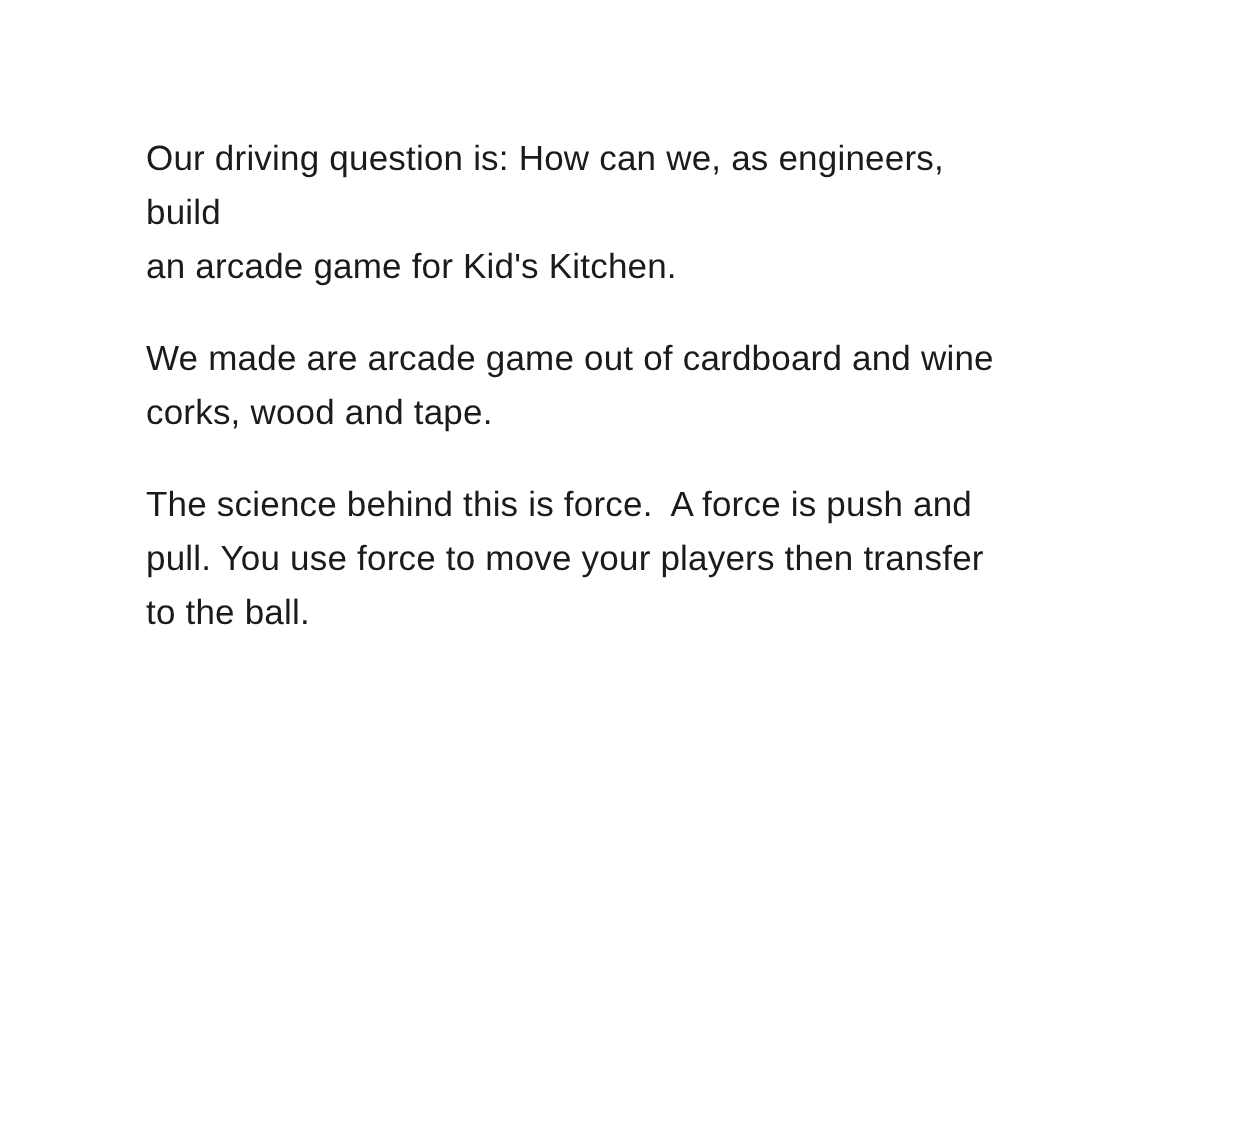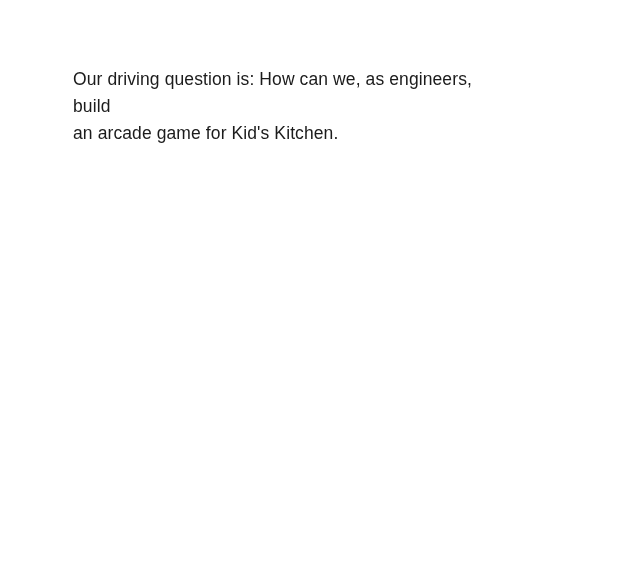--- a/index.html
+++ b/index.html
@@ -25,13 +25,18 @@
     white-space: pre-wrap;
     letter-spacing: 0.1px;
   }
 </style>
 </head>
 <body>
 
 <div class="page">
   <p>Our driving question is: How can we, as engineers, build
 an arcade game for Kid's Kitchen.</p>
+  <p>We made are arcade game out of cardboard and wine
+corks, wood and tape.</p>
+  <p>The science behind this is force.  A force is push and
+pull. You use force to move your players then transfer
+to the ball.</p>
 </div>
 
 </body></html>

